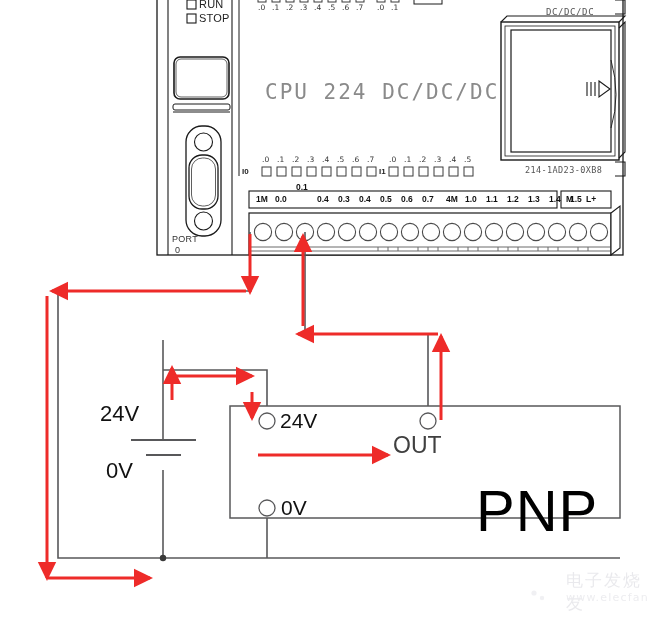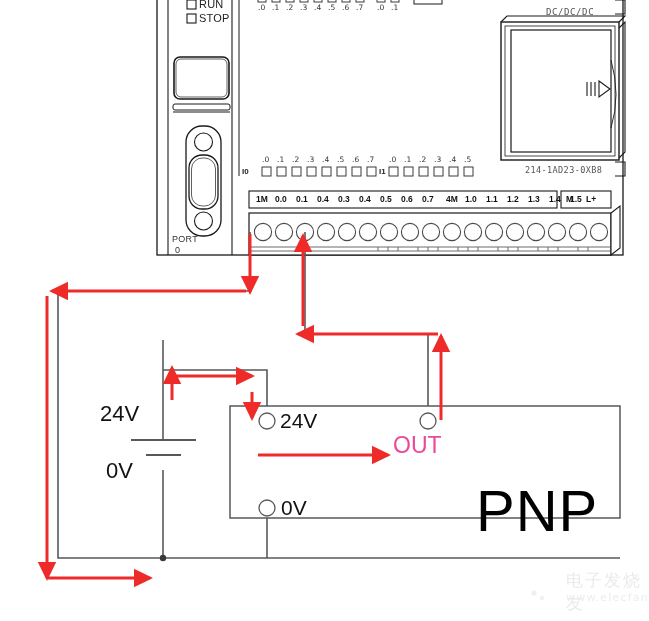--- a/index.html
+++ b/index.html
@@ -19,21 +19,21 @@
   .model{font-size:8.5px;color:#555;letter-spacing:.4px;font-family:"DejaVu Sans Mono", monospace;}
   .port{font-size:9px;color:#333;letter-spacing:.3px;padding-left:7px;}
   .ledno{font-size:7.5px;color:#333;font-family:"DejaVu Sans", sans-serif;}
   .bankname{font-size:8px;color:#222;font-weight:bold;}
   .termlbl{font-size:8.5px;color:#111;font-weight:bold;font-family:"Liberation Sans",sans-serif;}
   .mlplus{font-size:8.5px;color:#111;font-weight:bold;}
 
   
   .bigv{font-size:22px;color:#111;font-family:"Liberation Sans",sans-serif;}
   .sensor-pin{font-size:21px;color:#111;}
-  .sensor-out{font-size:23px;color:#ec4899;}
+  .sensor-out{font-size:23px;color:#404040;}
   .pnp{font-size:58px;color:#000;letter-spacing:1px;margin-top:31px;}
 
   
   #watermark{position:absolute;left:519px;top:553px;width:130px;height:68px;opacity:.30;}
   .wm-cn{position:absolute;left:47px;top:16px;font-size:17px;color:#b9b9c4;letter-spacing:2px;font-family:"DejaVu Sans",sans-serif;}
   .wm-url{position:absolute;left:47px;top:38px;font-size:11px;color:#c2c2cc;letter-spacing:1.2px;font-family:"DejaVu Sans",sans-serif;}
 </style>
 </head>
 <body>
 
@@ -235,20 +235,21 @@
       <line x1="438" y1="334" x2="298" y2="334"></line>
 
       <line x1="303" y1="326" x2="303" y2="236"></line>
     </g>
 
   </svg>
 
   <div class="txt run-stop" style="left:199px;top:-1px;">RUN</div>
   <div class="txt run-stop" style="left:199px;top:13px;">STOP</div>
 
+  <div class="txt cpu-title" style="left:265px;top:82px;">CPU 224 DC/DC/DC</div>
 
   <div class="txt dcdcdc" style="left:546px;top:8px;">DC/DC/DC</div>
 
   <div class="txt model" style="left:525px;top:166px;">214-1AD23-0XB8</div>
 
   <div class="txt port" style="left:165px;top:235px;">PORT</div>
   <div class="txt port" style="left:168px;top:246px;">0</div>
 
   <div class="txt ledno" style="left:258px;top:4px;">.0</div>
   <div class="txt ledno" style="left:272px;top:4px;">.1</div>
@@ -274,21 +275,21 @@
   <div class="txt ledno" style="left:367px;top:156px;">.7</div>
   <div class="txt ledno" style="left:389px;top:156px;">.0</div>
   <div class="txt ledno" style="left:404px;top:156px;">.1</div>
   <div class="txt ledno" style="left:419px;top:156px;">.2</div>
   <div class="txt ledno" style="left:434px;top:156px;">.3</div>
   <div class="txt ledno" style="left:449px;top:156px;">.4</div>
   <div class="txt ledno" style="left:464px;top:156px;">.5</div>
 
   <div class="txt termlbl" style="left:256px;top:195px;">1M</div>
   <div class="txt termlbl" style="left:275px;top:195px;">0.0</div>
-  <div class="txt termlbl" style="left:296px;top:195px;">0.1</div>
+  <div class="txt termlbl" style="left:296px;top:183px;">0.1</div>
   <div class="txt termlbl" style="left:317px;top:195px;">0.4</div>
   <div class="txt termlbl" style="left:338px;top:195px;">0.3</div>
   <div class="txt termlbl" style="left:359px;top:195px;">0.4</div>
   <div class="txt termlbl" style="left:380px;top:195px;">0.5</div>
   <div class="txt termlbl" style="left:401px;top:195px;">0.6</div>
   <div class="txt termlbl" style="left:422px;top:195px;">0.7</div>
   <div class="txt termlbl" style="left:446px;top:195px;">4M</div>
   <div class="txt termlbl" style="left:465px;top:195px;">1.0</div>
   <div class="txt termlbl" style="left:486px;top:195px;">1.1</div>
   <div class="txt termlbl" style="left:507px;top:195px;">1.2</div>

